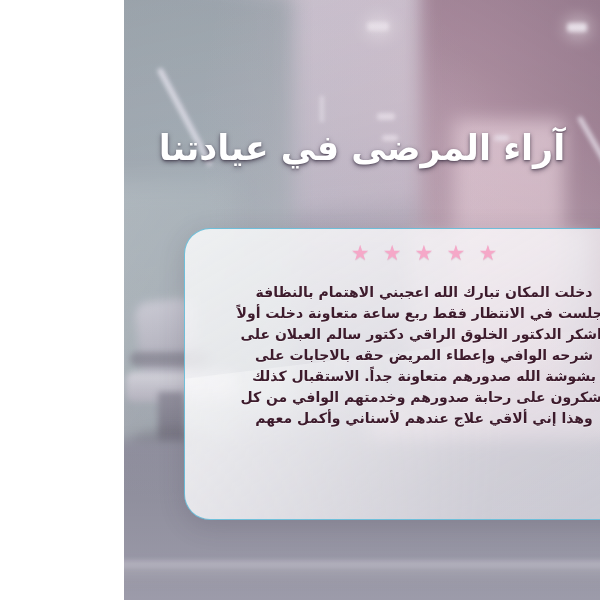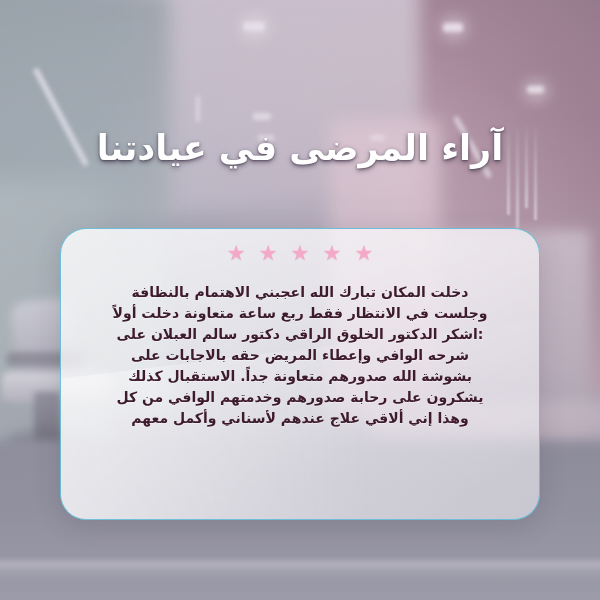--- a/index.html
+++ b/index.html
@@ -7,21 +7,21 @@
 
   html, body {
     width: 600px;
     height: 600px;
     overflow: hidden;
     font-family: "DejaVu Sans", "Liberation Sans", sans-serif;
   }
 
   #stage {
     position: relative;
-    width: 600px;
+    width: 476px;
     height: 600px;
     overflow: hidden;
     background: #8d8e9c;
   }
 
   
   .bg-layer { position: absolute; inset: 0; overflow: hidden; }
 
   .bg-base {
     position: absolute; inset: -40px;

